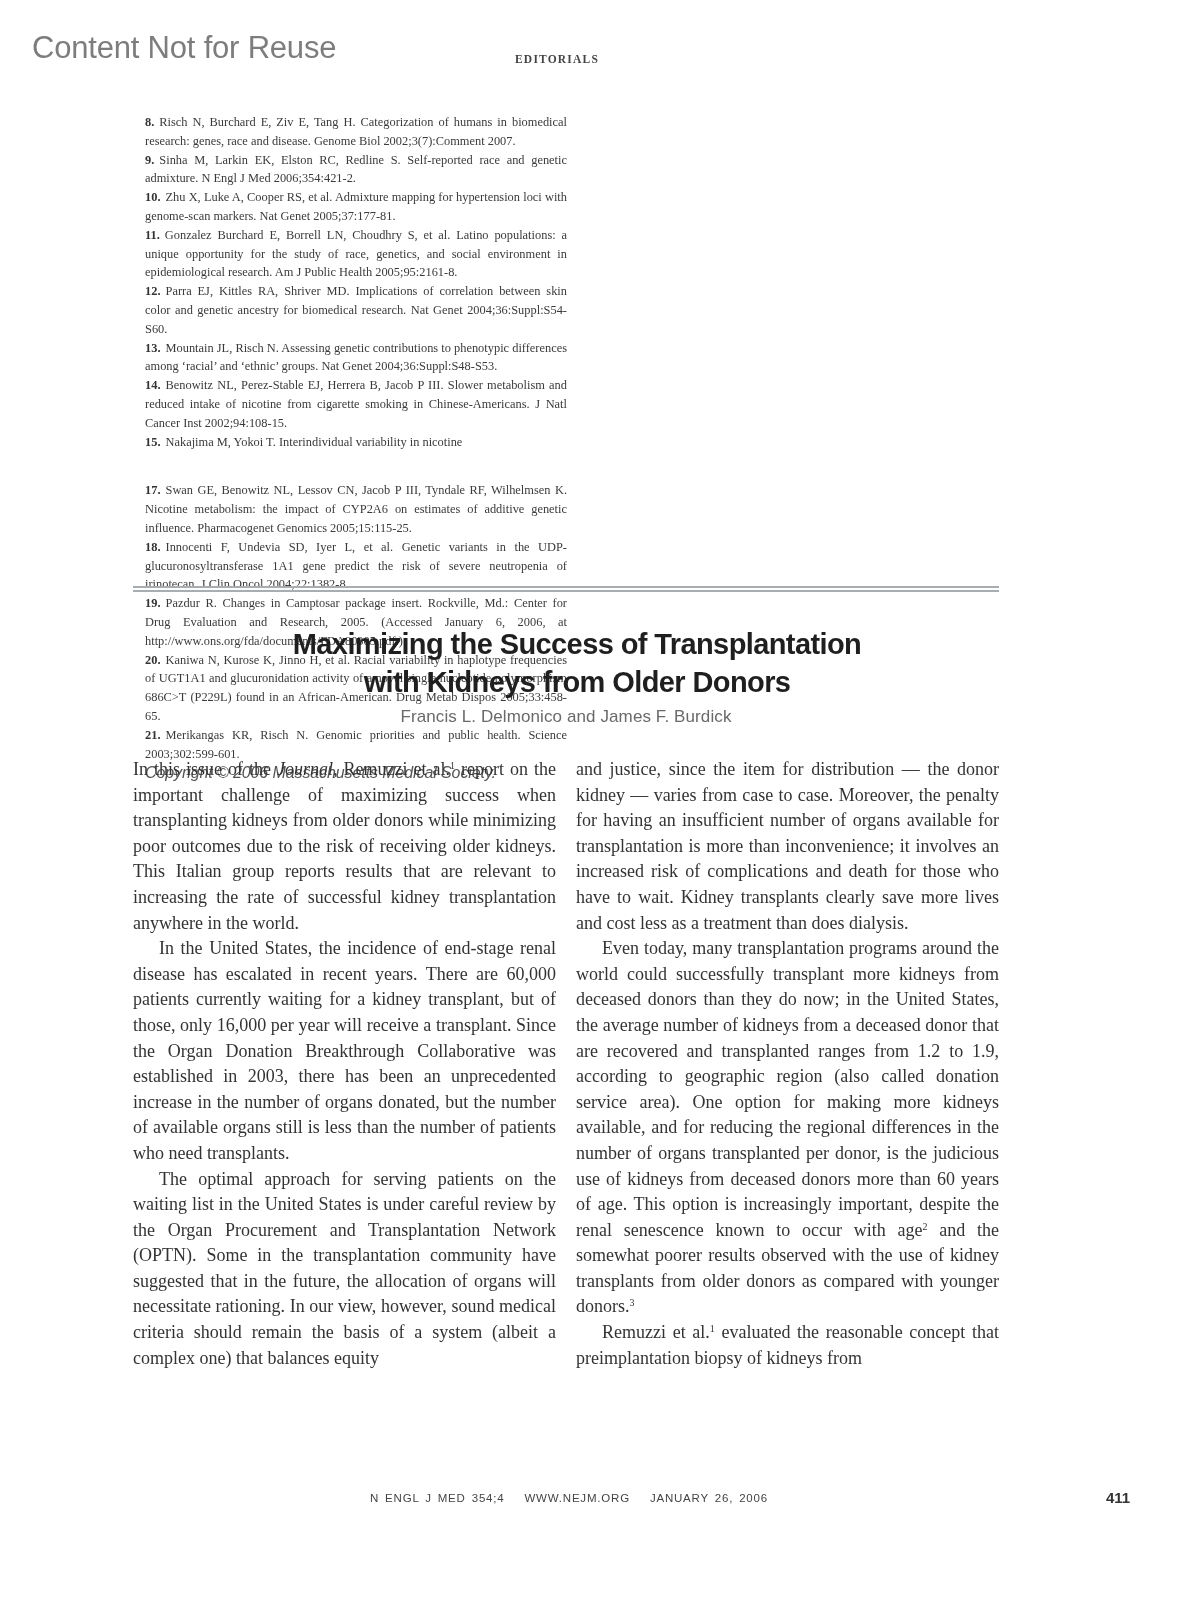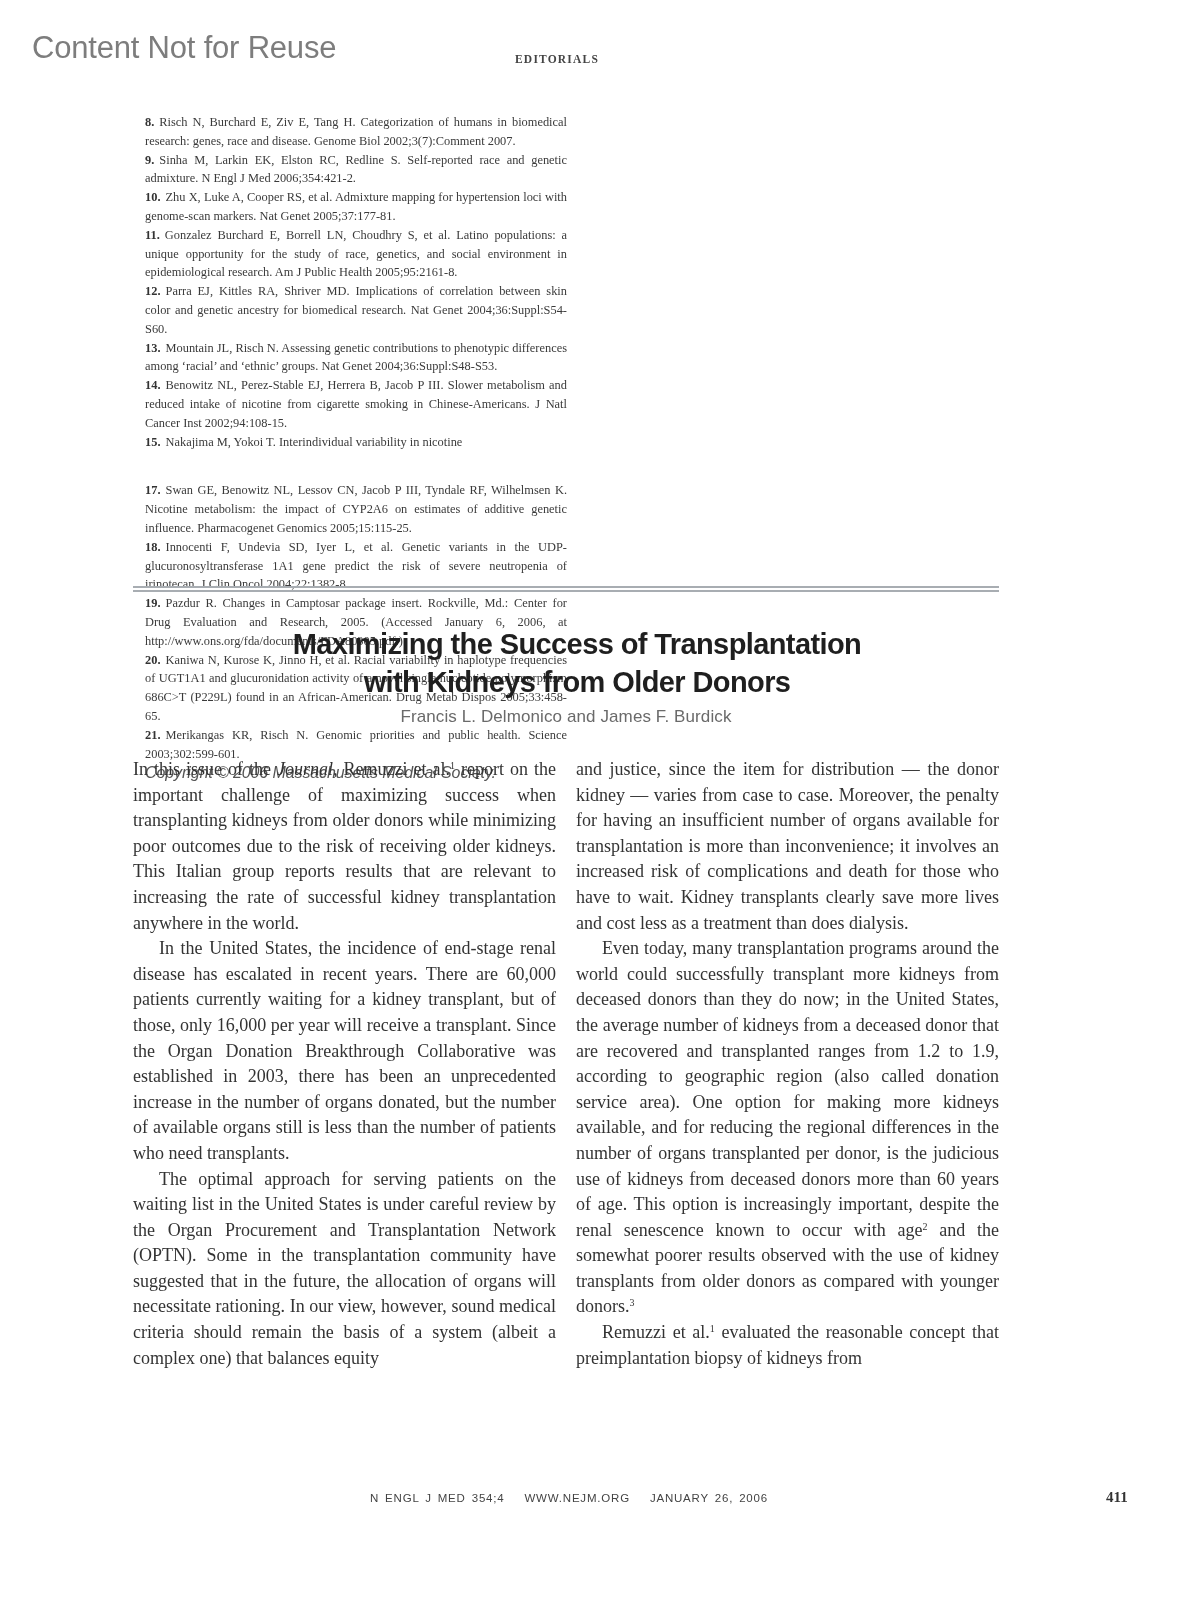--- a/index.html
+++ b/index.html
@@ -57,21 +57,21 @@
   sup { font-size: 10px; vertical-align: 6px; line-height: 0; }
 
   .footer {
     position: absolute; left: 370px; top: 1492px;
     font-family: "Liberation Sans", sans-serif; font-size: 11.5px;
     letter-spacing: 0.8px; color: #444; word-spacing: 2px;
   }
   .footer span { margin-right: 14px; }
   .page-number {
     position: absolute; left: 1106px; top: 1489px;
-    font-family: Liberation Serif, serif; font-size: 15px; font-weight: bold; color: #333;
+    font-family: Liberation Sans, sans-serif; font-size: 15px; font-weight: bold; color: #333;
   }
 </style>
 </head>
 <body>
 
 <div class="watermark">Content Not for Reuse</div>
 <div class="section-label">EDITORIALS</div>
 
 <div class="refs">
   <div class="ref-col">

